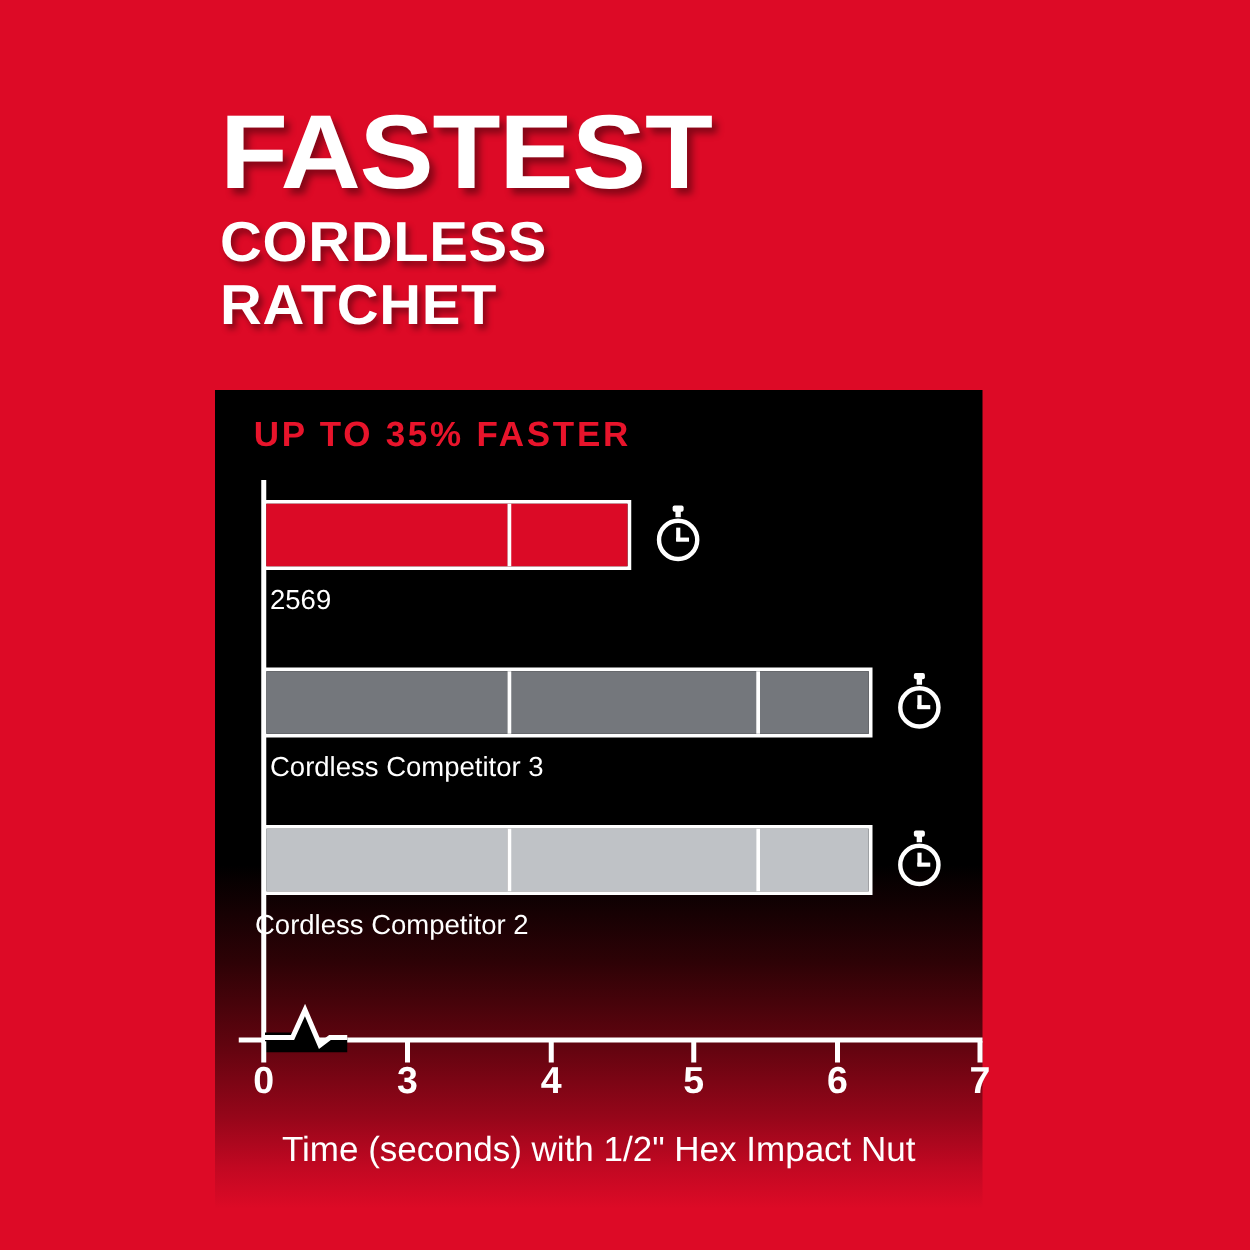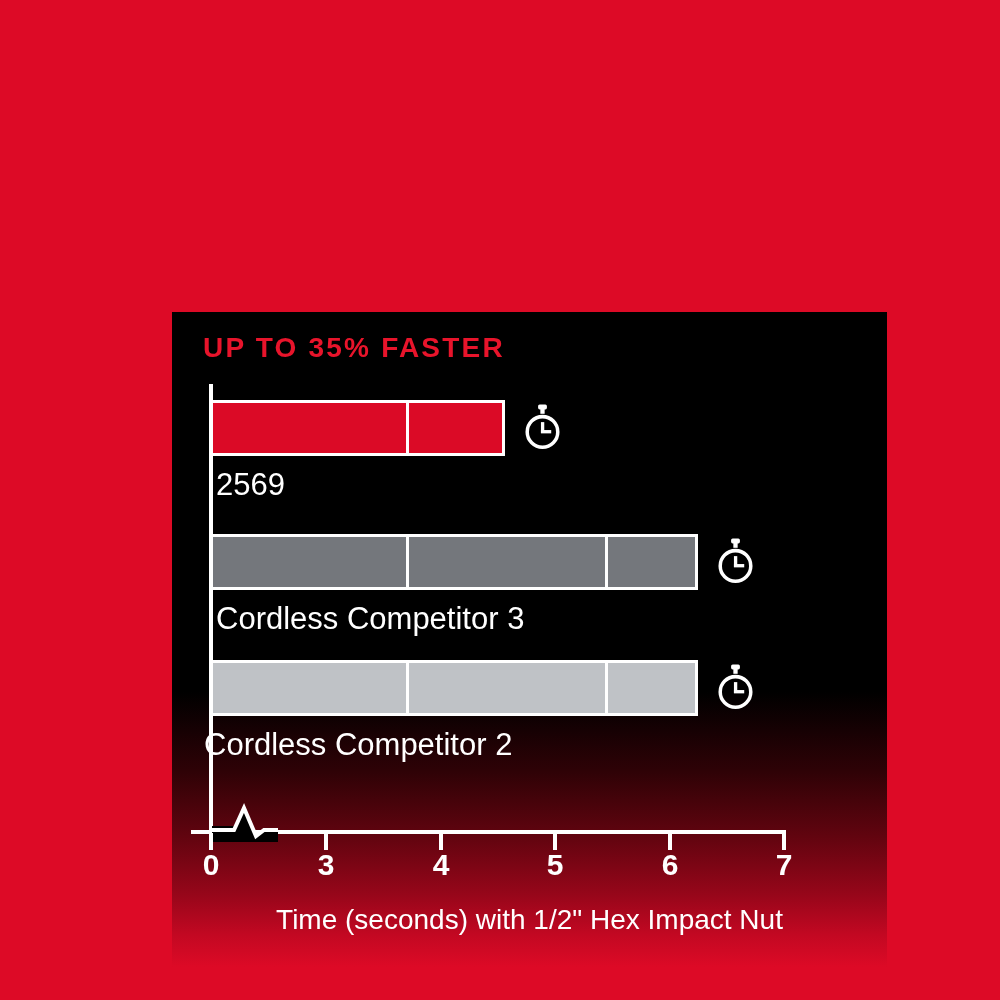--- a/index.html
+++ b/index.html
@@ -46,21 +46,21 @@
     transform: scaleX(1.03);
     transform-origin: left center;
   }
   .hl-sub.first { margin-top: 12px; }
 
   
   .panel {
     position: absolute;
     left: 172px;
     top: 312px;
-    width: 715px;
+    width: 614px;
     height: 655px;
     background: linear-gradient(to bottom,
       #000000 0%,
       #000000 58%,
       #2e0206 70%,
       #61040f 80%,
       #97061a 89%,
       #c20822 95%,
       #DD0A26 100%);
   }
@@ -128,21 +128,21 @@
     position: absolute;
     display: flex;
     border: 3px solid #ffffff;
     box-sizing: border-box;
     height: 56px;
   }
   .seg { height: 100%; }
   .seg + .seg { border-left: 3px solid #ffffff; }
   .bar-label {
     position: absolute;
-    font-size: 31px;
+    font-size: 22px;
     color: #ffffff;
     white-space: nowrap;
   }
   .watch {
     position: absolute;
     width: 47px;
     height: 47px;
   }
 
   .caption {
@@ -154,20 +154,25 @@
     font-size: 28px;
     color: #ffffff;
     font-weight: normal;
   }
 </style>
 </head>
 <body>
 
 <div id="root">
 
+  <div class="headline">
+    <div class="hl-main">FASTEST</div>
+    <div class="hl-sub first">CORDLESS</div>
+    <div class="hl-sub">RATCHET</div>
+  </div>
 
   <div class="panel">
 
     <div class="panel-title">UP TO 35% FASTER</div>
 
     <div class="axis-v"></div>
     <div class="axis-h"></div>
 
     <div class="axis-break">
       <svg width="66" height="42" viewBox="0 0 66 42">

